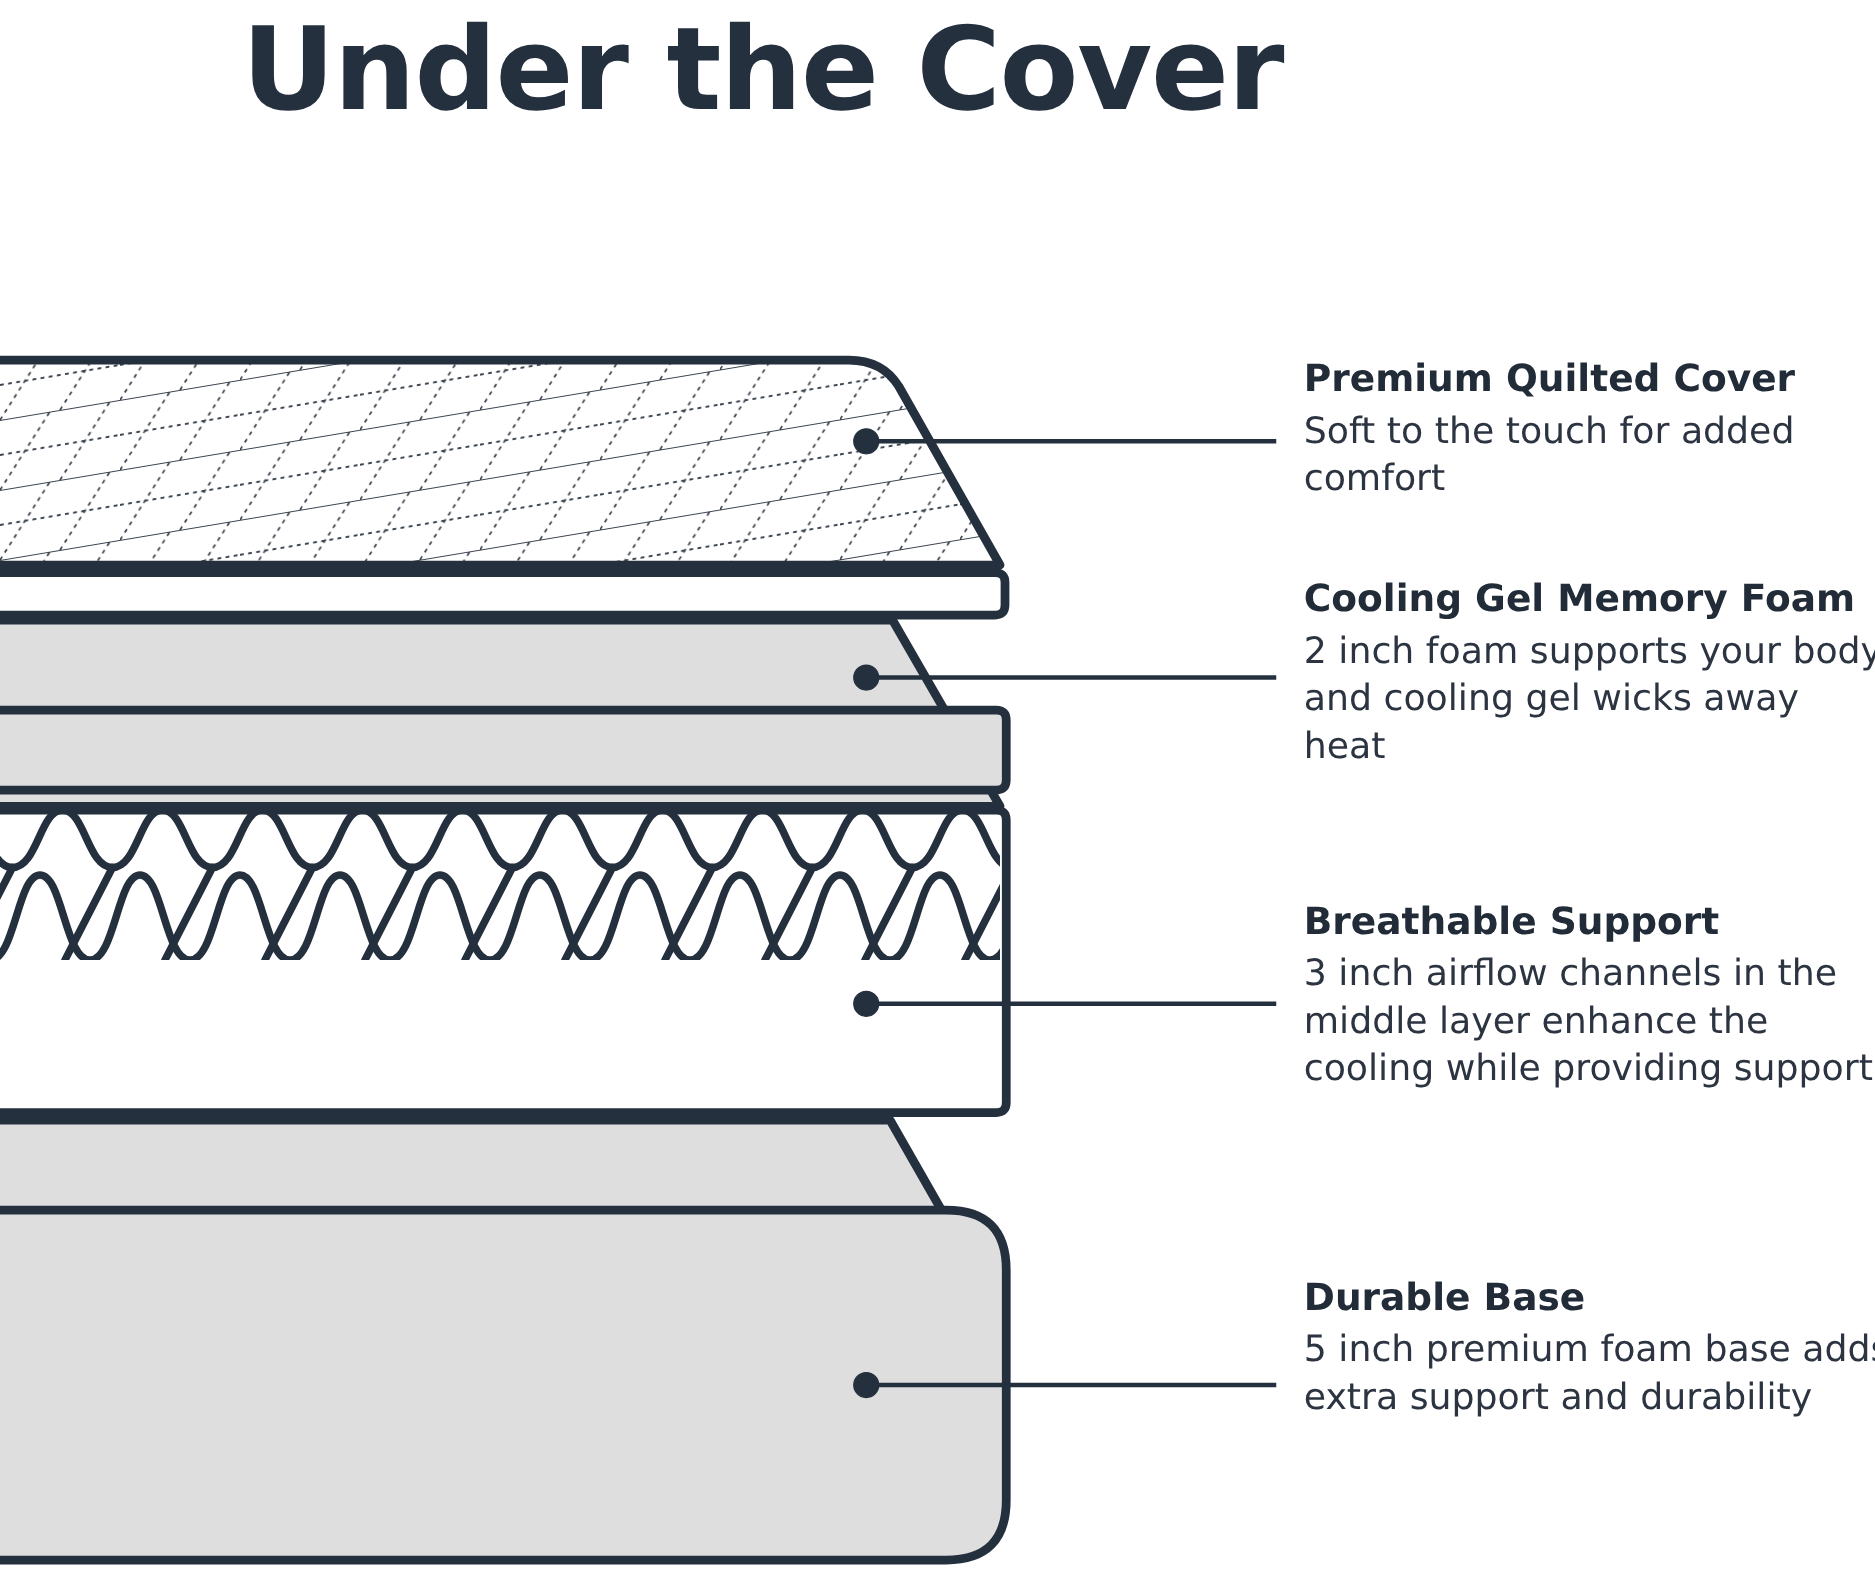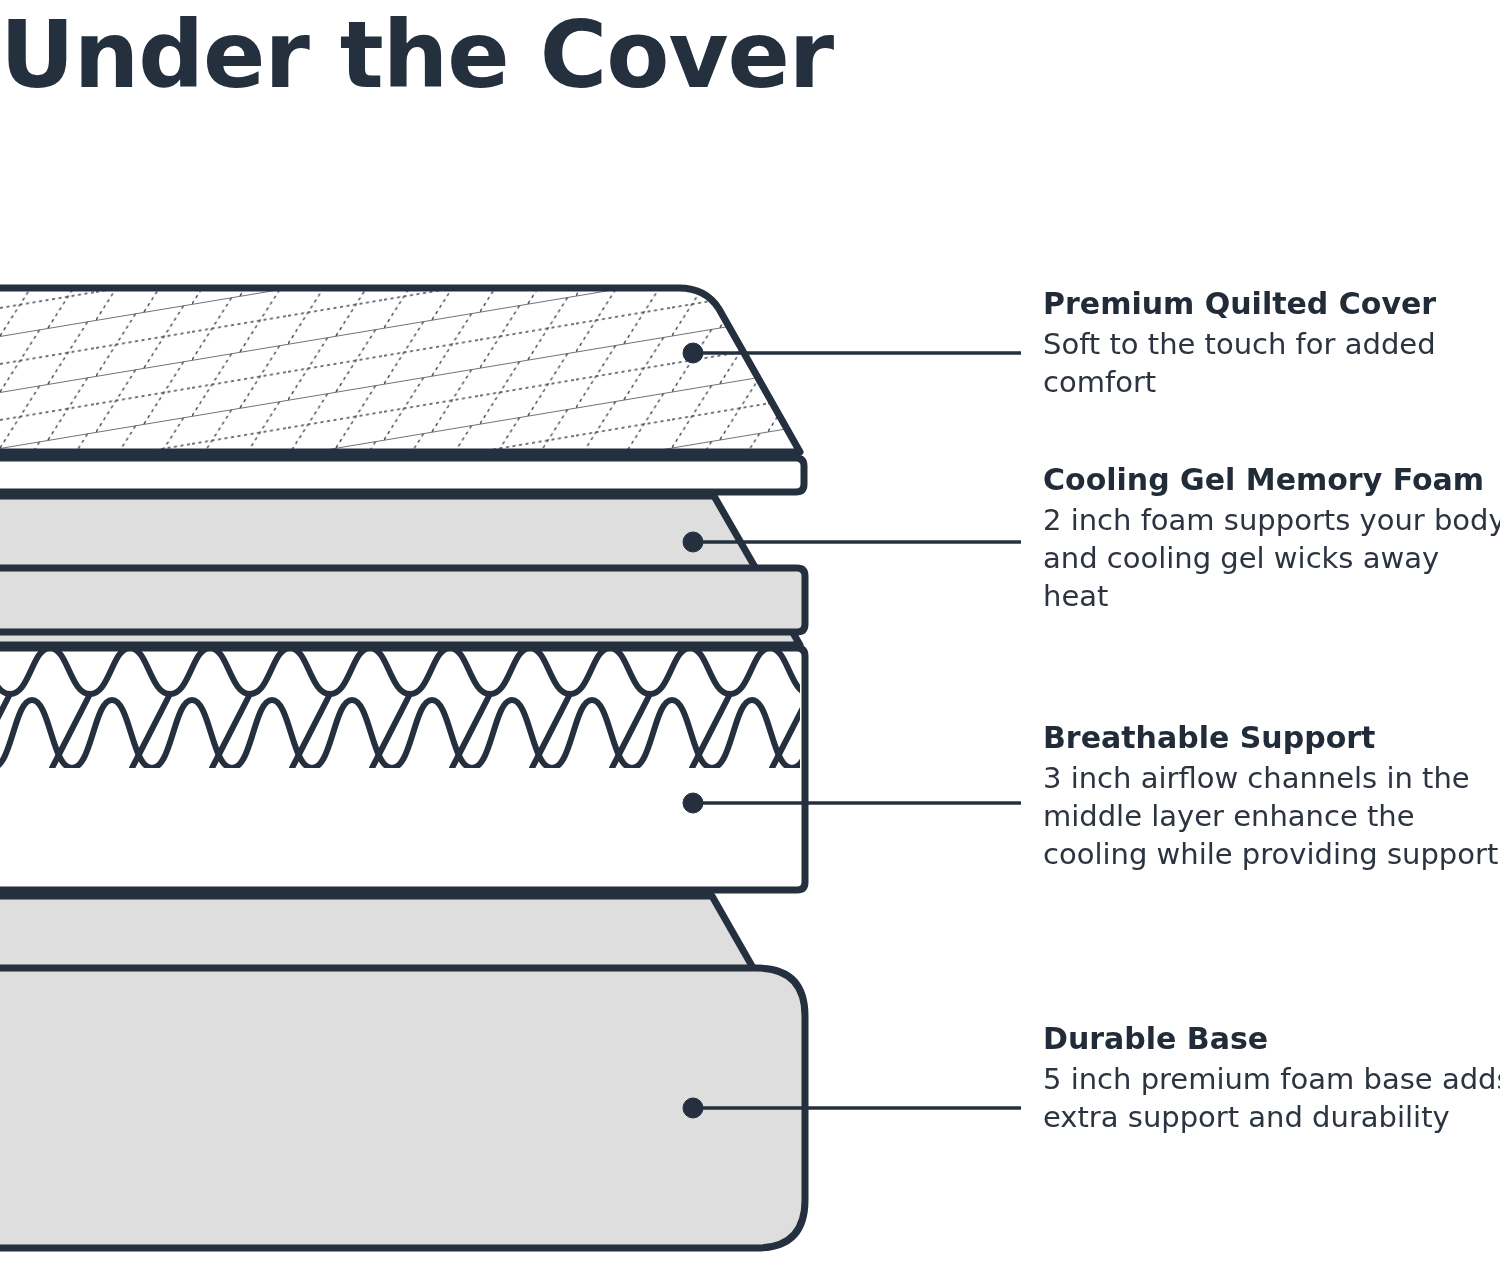--- a/index.html
+++ b/index.html
@@ -13,21 +13,21 @@
     position: relative;
     overflow: hidden;
     font-family: "DejaVu Sans", "Liberation Sans", sans-serif;
   }
 
   #page-title {
     position: absolute;
     left: 0;
     top: 4px;
     width: 1220px;
-    text-align: left;
+    text-align: center;
     font-family: "DejaVu Sans", "Liberation Sans", sans-serif;
     font-weight: bold;
     font-size: 92px;
     line-height: 104px;
     letter-spacing: -1px;
     color: #25303f;
     white-space: nowrap;
   }
 
   #diagram {

